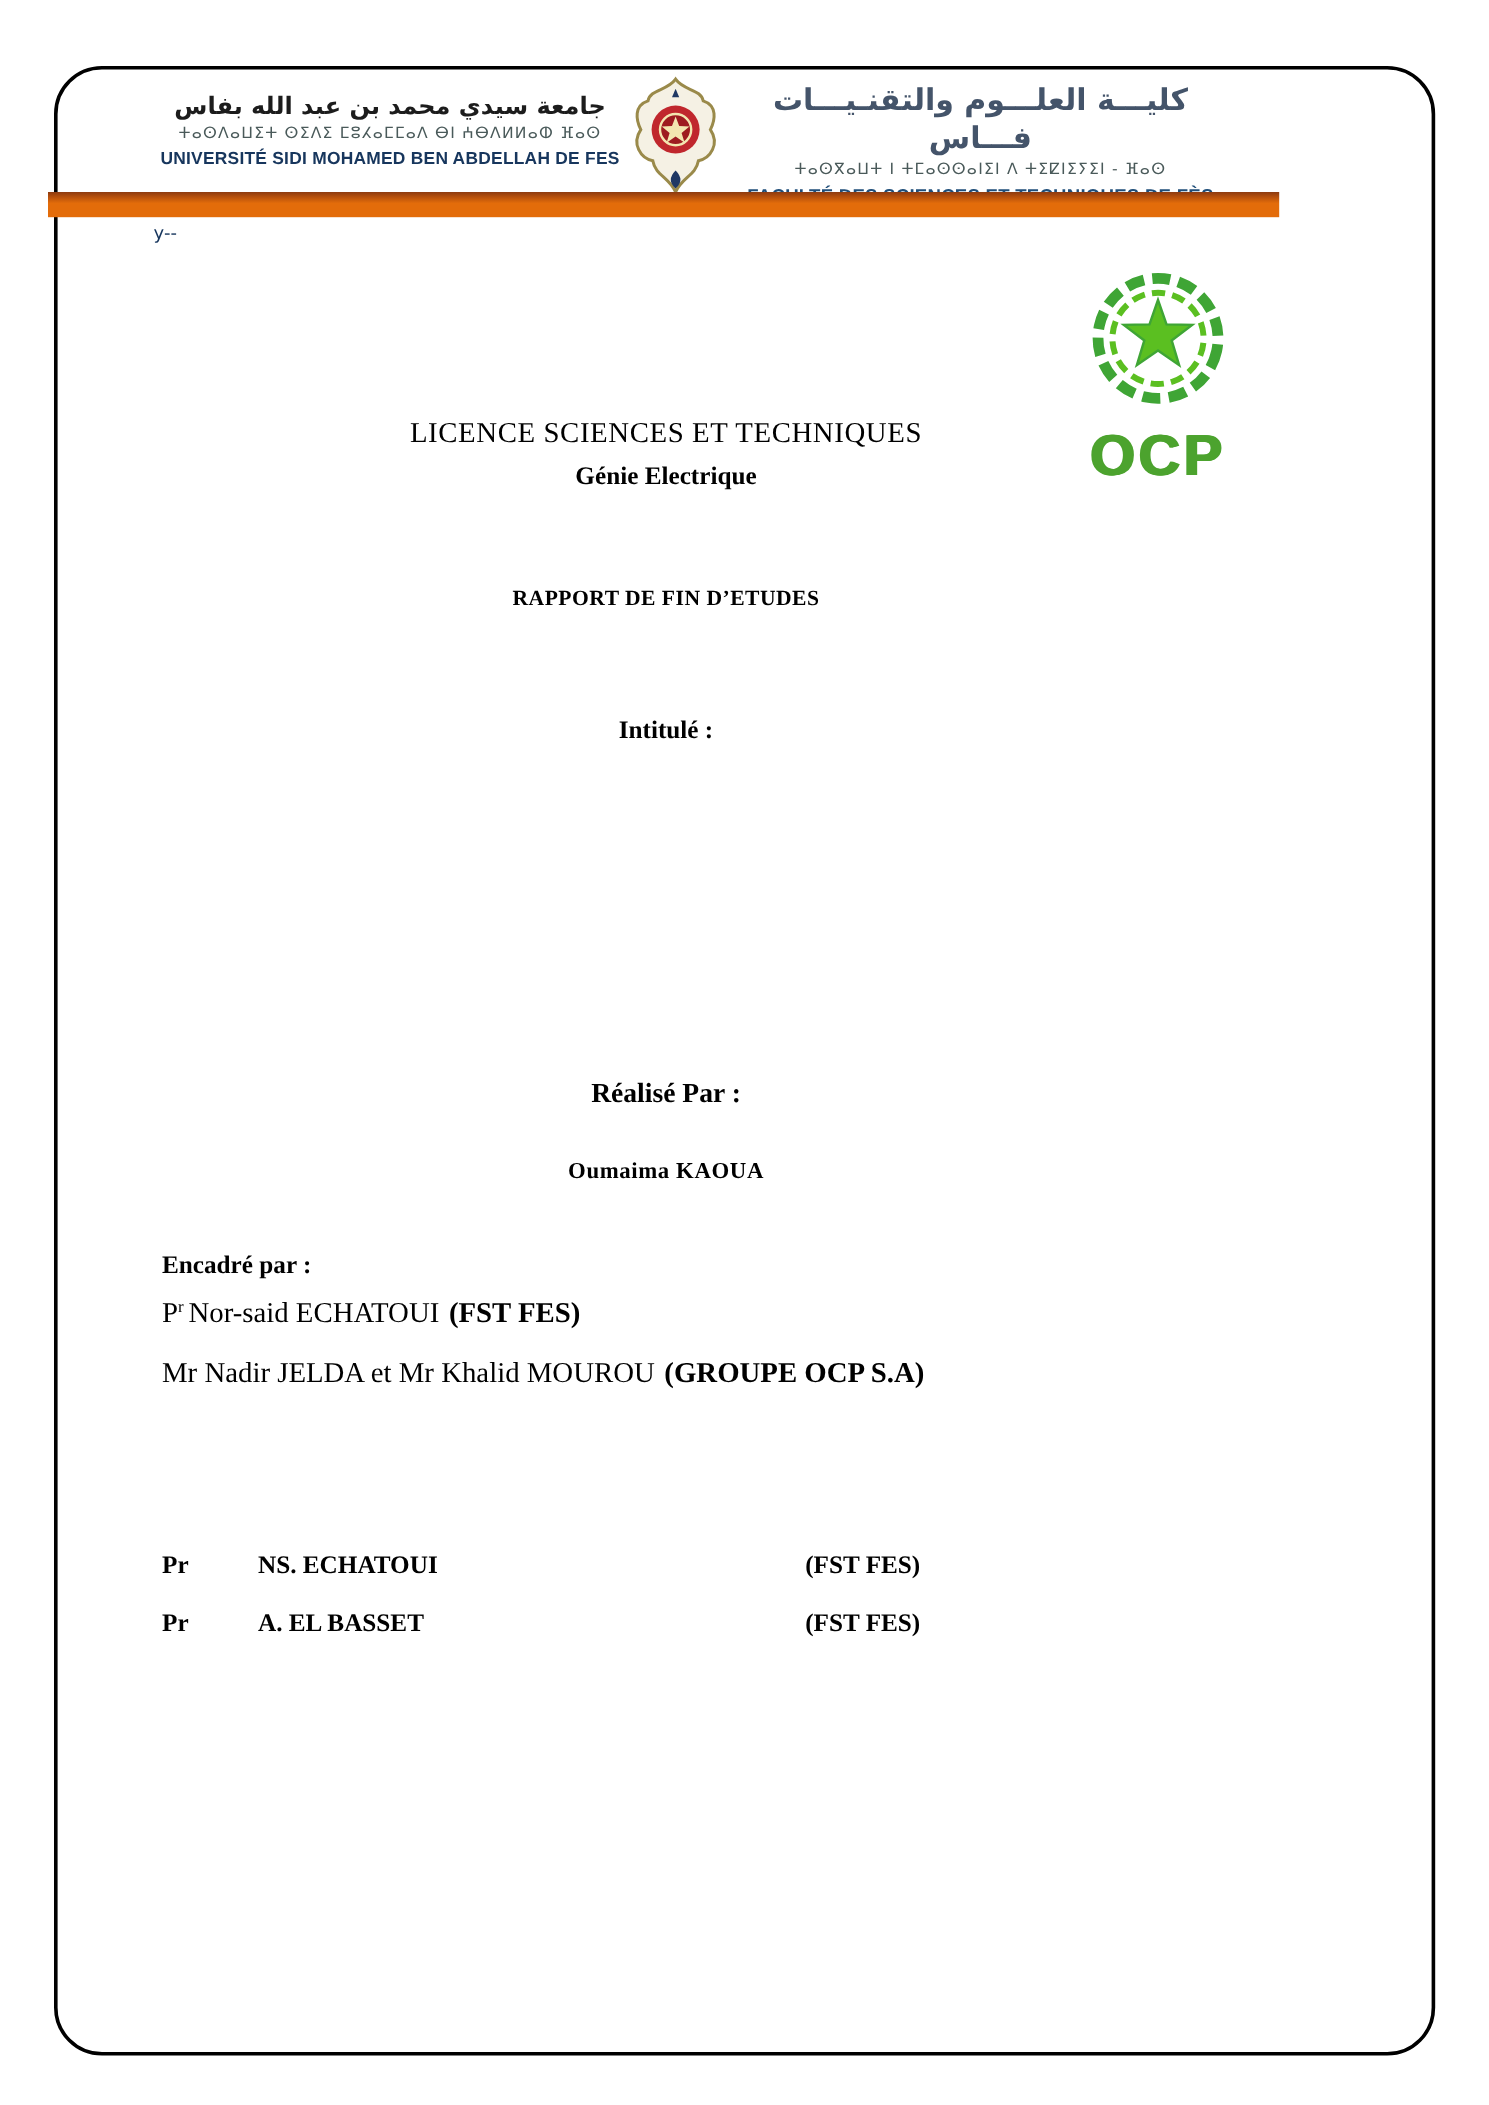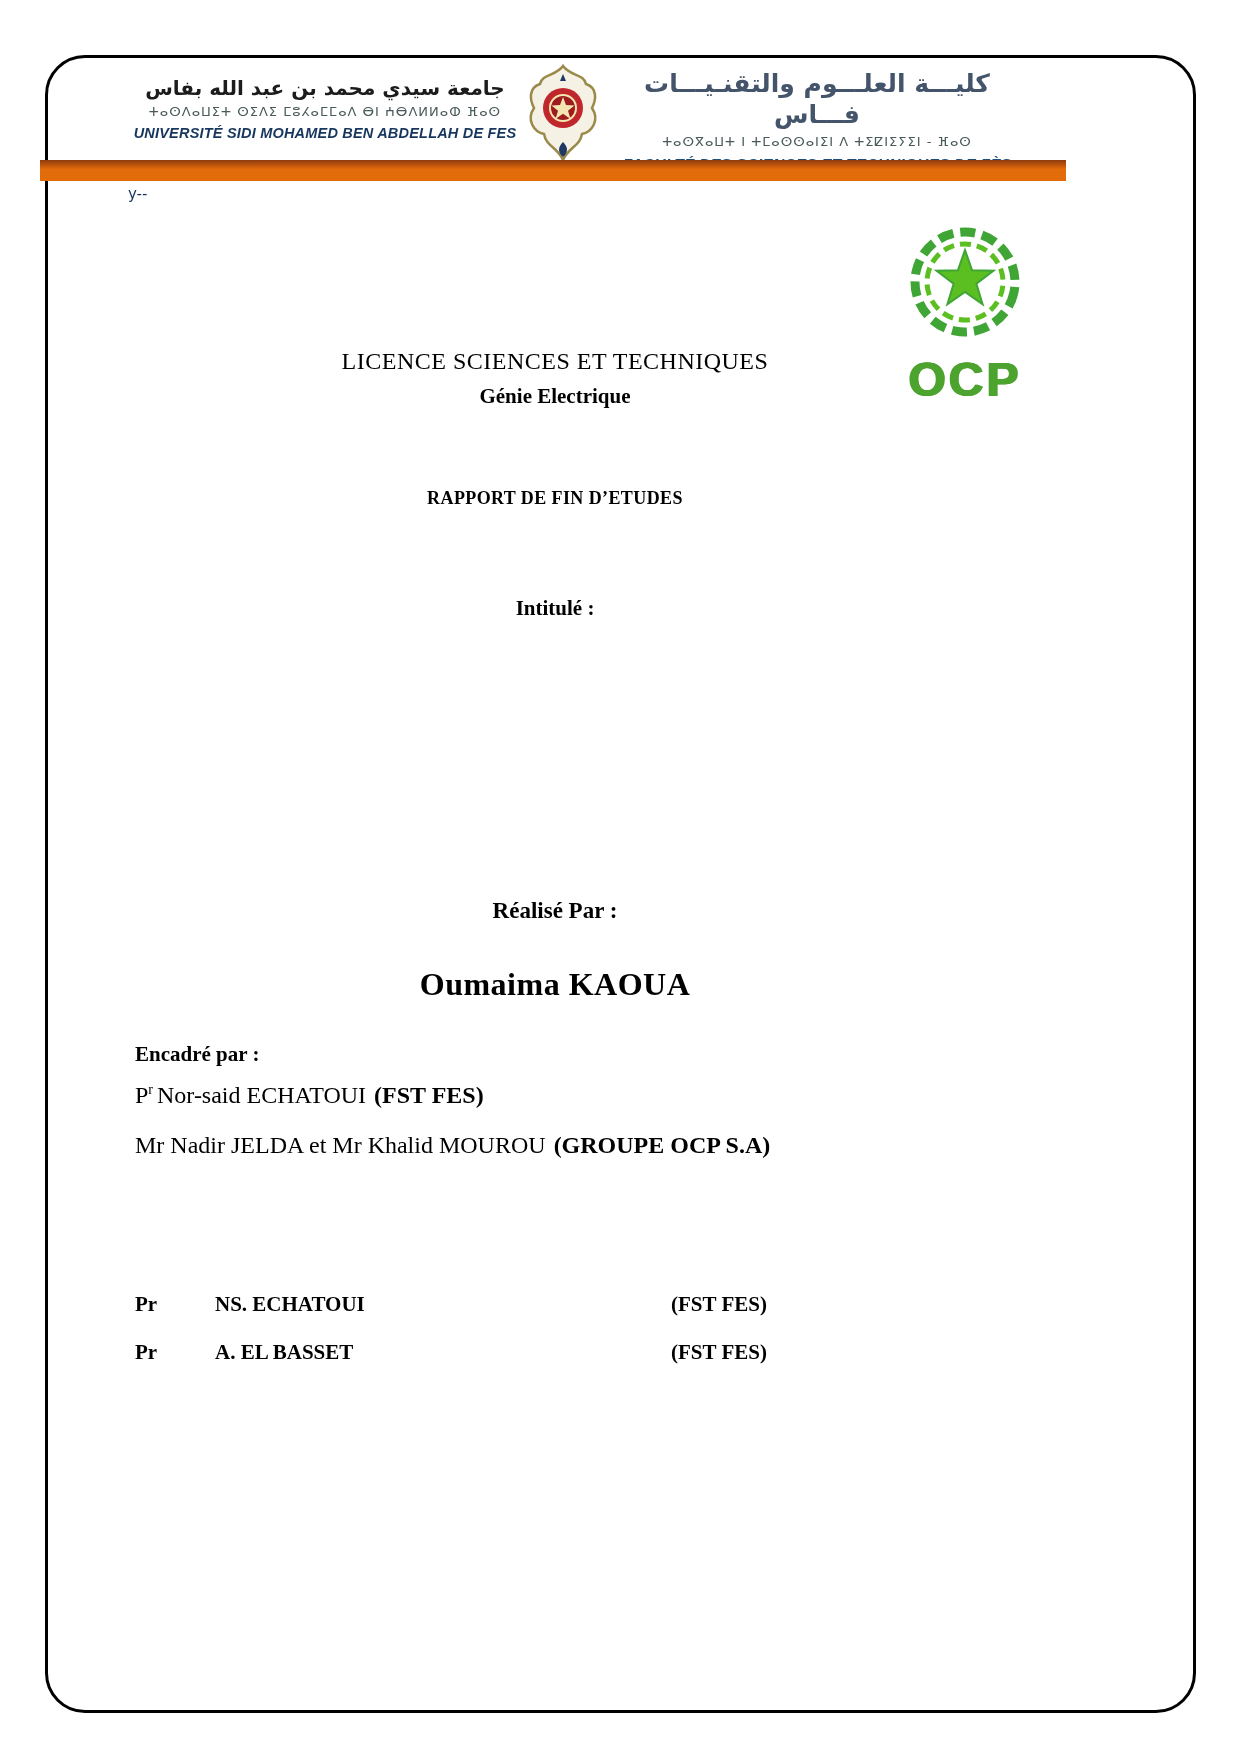--- a/index.html
+++ b/index.html
@@ -11,21 +11,21 @@
   .border-frame {
     position:absolute; left:45px; top:55px; width:1151px; height:1658px;
     border:3px solid #000; border-radius:40px;
   }
   
   .header-left { position:absolute; left:130px; top:76px; width:390px; text-align:center; }
   .header-right { position:absolute; left:612px; top:68px; width:410px; text-align:center; }
   .arabic { font-family:"DejaVu Sans", sans-serif; font-weight:bold; color:#1c1c1c; font-size:20px; line-height:1.25; }
   .header-right .arabic { font-size:25px; color:#44546A; }
   .tifinagh { font-family:"DejaVu Sans", sans-serif; font-size:13px; color:#4a5a5a; letter-spacing:1px; margin-top:3px; }
-  .latin { font-family:"Liberation Sans", sans-serif; font-weight:bold; color:#17365D; font-size:14.5px; margin-top:6px; letter-spacing:.2px;font-style:italic; }
+  .latin { font-family:"Liberation Sans", sans-serif; font-weight:bold; color:#17365D; font-size:14.5px; margin-top:6px; letter-spacing:.2px; }
   .header-right .latin { font-size:15.5px; color:#1F4E79; }
   .emblem { position:absolute; left:518px; top:62px; }
   .accent-bar {
     position:absolute; left:40px; top:160px; width:1026px; height:21px;
     background:linear-gradient(180deg,#8c3a10 0%,#b34e0c 18%,#e36c0a 45%,#e36c0a 100%);
   }
   .page-note { position:absolute; left:128px; top:185px; font-family:"DejaVu Sans", sans-serif; font-size:15px; color:#17365D; }
   
   .ocp-logo { position:absolute; left:885px; top:222px; width:160px; text-align:center; }
   .ocp-wordmark {
@@ -33,21 +33,21 @@
     font-size:48px; color:#4CA32E; letter-spacing:3px;
     text-shadow:1px 0 0 #4CA32E, -1px 0 0 #4CA32E;
   }
   
   .center-col { position:absolute; left:75px; width:960px; text-align:center; color:#000; }
   .program-title { top:348px; font-size:24px; font-weight:normal; letter-spacing:.5px; }
   .specialty-title { top:384px; font-size:21px; font-weight:bold; }
   .report-type { top:488px; font-size:18px; font-weight:bold; letter-spacing:.4px; }
   .intitule-label { top:596px; font-size:21px; font-weight:bold; }
   .realise-label { top:898px; font-size:23px; font-weight:bold; }
-  .author-name { top:966px; font-size:32px; font-weight:bold; letter-spacing:.5px; }
+  .author-name { top:966px; font-size:19px; font-weight:bold; letter-spacing:.5px; }
   .defense-statement { top:1228px; font-size:23px; font-weight:bold; }
   
   .banner { position:absolute; left:170px; top:618px; width:770px; height:265px; }
   .banner-main {
     position:absolute; left:36px; top:27px; width:697px; height:200px;
     background:#fff; border:2px solid #4a4a4a; border-radius:12px;
     box-shadow:11px 10px 9px rgba(110,110,110,.6);
     padding-top:15px; text-align:center;
   }
   .title-line { font-size:40px; font-weight:bold; color:#3d3d3d; line-height:56px; }

